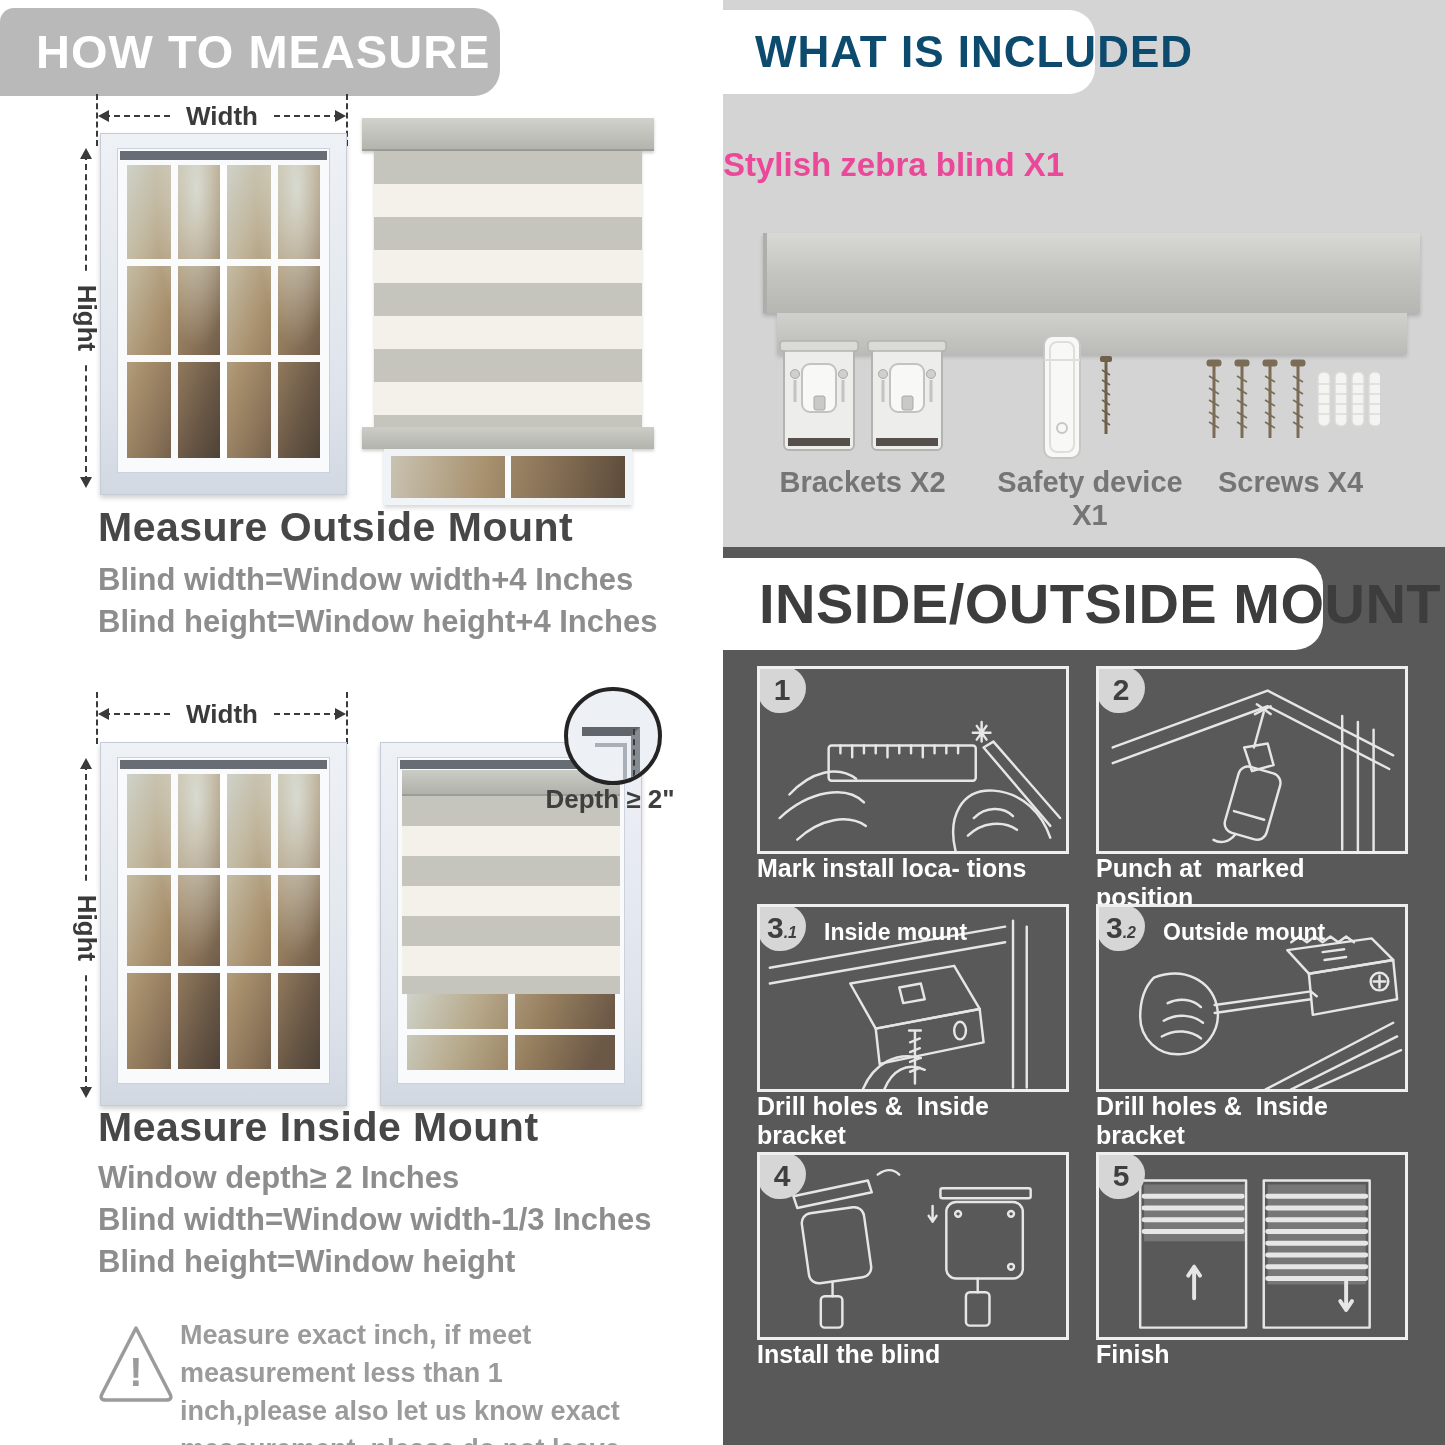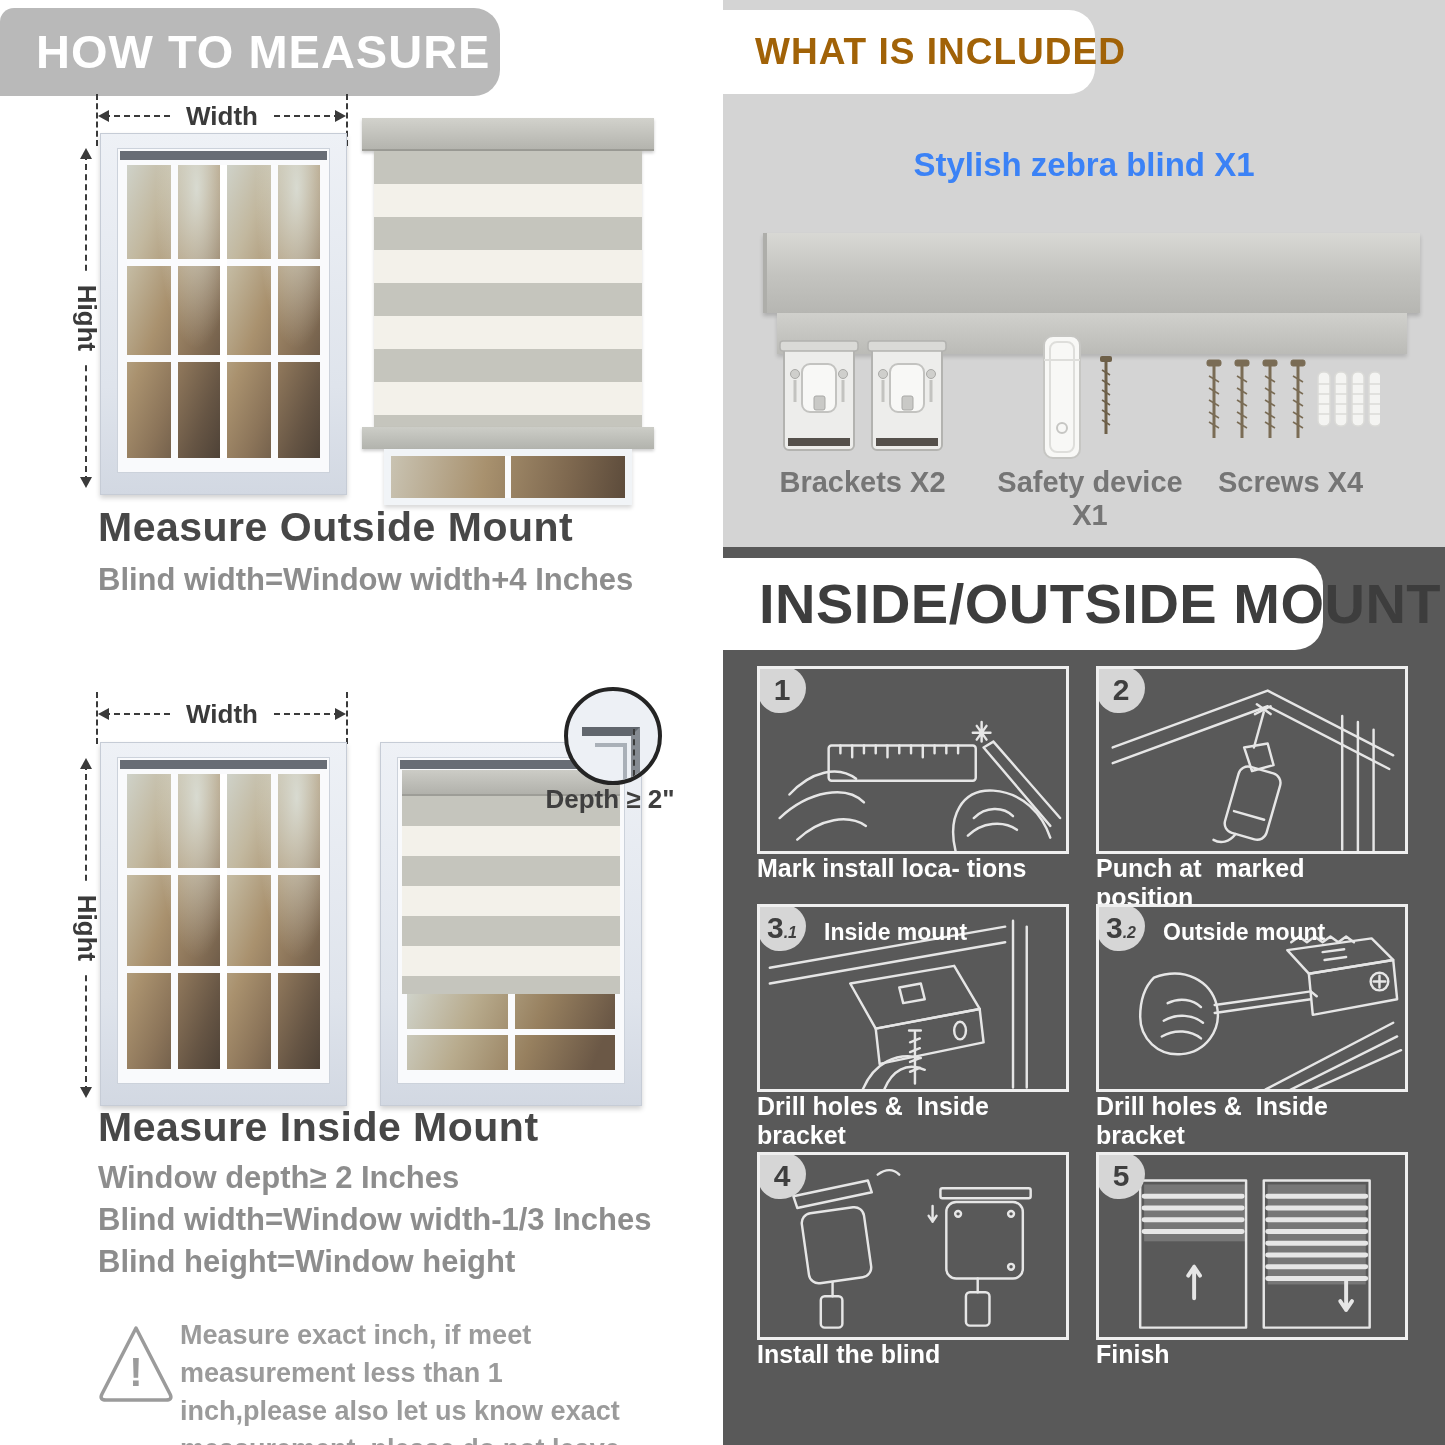--- a/index.html
+++ b/index.html
@@ -7,21 +7,21 @@
               font-family:"Liberation Sans", sans-serif; }
   .page { position:relative; width:1445px; height:1445px; background:#fff;border-radius:18px; }
 
   
   .hdr { position:absolute; font-weight:bold; white-space:nowrap; }
   .hdr-measure { left:0; top:8px; width:500px; height:88px; line-height:88px;
     background:#b9b9b9; color:#fff; font-size:47px; padding-left:36px; letter-spacing:1px;
     border-radius:14px 26px 26px 0; }
   .panel-light { position:absolute; left:723px; top:0; width:722px; height:547px; background:#d4d4d4; }
   .hdr-included { left:0; top:10px; width:372px; height:84px; line-height:84px;
-    background:#fff; color:#a16207; font-size:37px; padding-left:32px; letter-spacing:1px;
+    background:#fff; color:#0c4a6e; font-size:44px; padding-left:32px; letter-spacing:1px;
     border-radius:0 26px 26px 0; }
   .panel-dark { position:absolute; left:723px; top:547px; width:722px; height:898px; background:#595959; }
   .hdr-mount { left:0; top:11px; width:600px; height:92px; line-height:92px;
     background:#fff; color:#3d3d3d; font-size:56px; padding-left:36px; letter-spacing:.5px;
     border-radius:0 28px 28px 0; }
 
   
   .dim-h { position:absolute; height:28px; }
   .dim-h .line { position:absolute; left:8px; right:8px; top:13px; border-top:2px dashed #3a3a3a; }
   .dim-h .tkl, .dim-h .tkr { position:absolute; top:-8px; height:52px; border-left:2px dashed #3a3a3a; }
@@ -95,22 +95,22 @@
       font-size:26px; font-weight:bold; color:#3f3f3f; }
 
   
   .m-title { position:absolute; left:98px; font-size:41px; font-weight:bold; color:#474747; letter-spacing:.5px; }
   .m-line  { position:absolute; left:98px; font-size:31px; font-weight:bold; color:#8d8d8d; }
   .warn-ic { position:absolute; left:96px; top:1320px; }
   .warn-tx { position:absolute; left:180px; top:1316px; width:460px;
       font-size:27px; font-weight:bold; color:#9b9b9b; line-height:38px; }
 
   
-  .product-label { position:absolute; left:723px; top:146px; width:722px; text-align:center;
-      font-size:33px; font-weight:bold; color:#3b82f6; }
+  .product-label { position:absolute; left:723px; top:146px; width:722px; 
+      font-size:33px; font-weight:bold; color:#ec4899; }
   .rail-main { position:absolute; left:763px; top:233px; width:657px; height:80px;
       background:linear-gradient(180deg,#d8d8d4 0%,#c4c4c0 50%,#b6b6b2 100%);
       border-left:4px solid #aeaeaa; box-shadow:0 3px 4px rgba(0,0,0,.18); }
   .rail-sub { position:absolute; left:777px; top:313px; width:630px; height:41px;
       background:linear-gradient(180deg,#d0d0cc,#bbbbb7); box-shadow:0 3px 4px rgba(0,0,0,.15); }
   .inc-item-svg { position:absolute; }
   .item-label { position:absolute; top:466px; text-align:center;
       font-size:29px; font-weight:bold; color:#757575; }
 
   
@@ -176,20 +176,21 @@
     <div class="b-rail"></div>
     <div class="mini-win">
       <div class="mini-glass">
           <div class="mv"></div>
         </div>
     </div>
   </div>
 
   <div class="m-title" style="top:504px;">Measure Outside Mount</div>
   <div class="m-line" style="top:562px;">Blind width=Window width+4 Inches</div>
+  <div class="m-line" style="top:604px;">Blind height=Window height+4 Inches</div>
 
   <div class="dim-h" style="left:96px; top:700px; width:252px;">
     <span class="tkl"></span>
     <span class="tkr"></span>
     <span class="line"></span>
     <span class="ah-l"></span>
     <span class="ah-r"></span>
     <span class="lbl">Width</span>
   </div>
 

